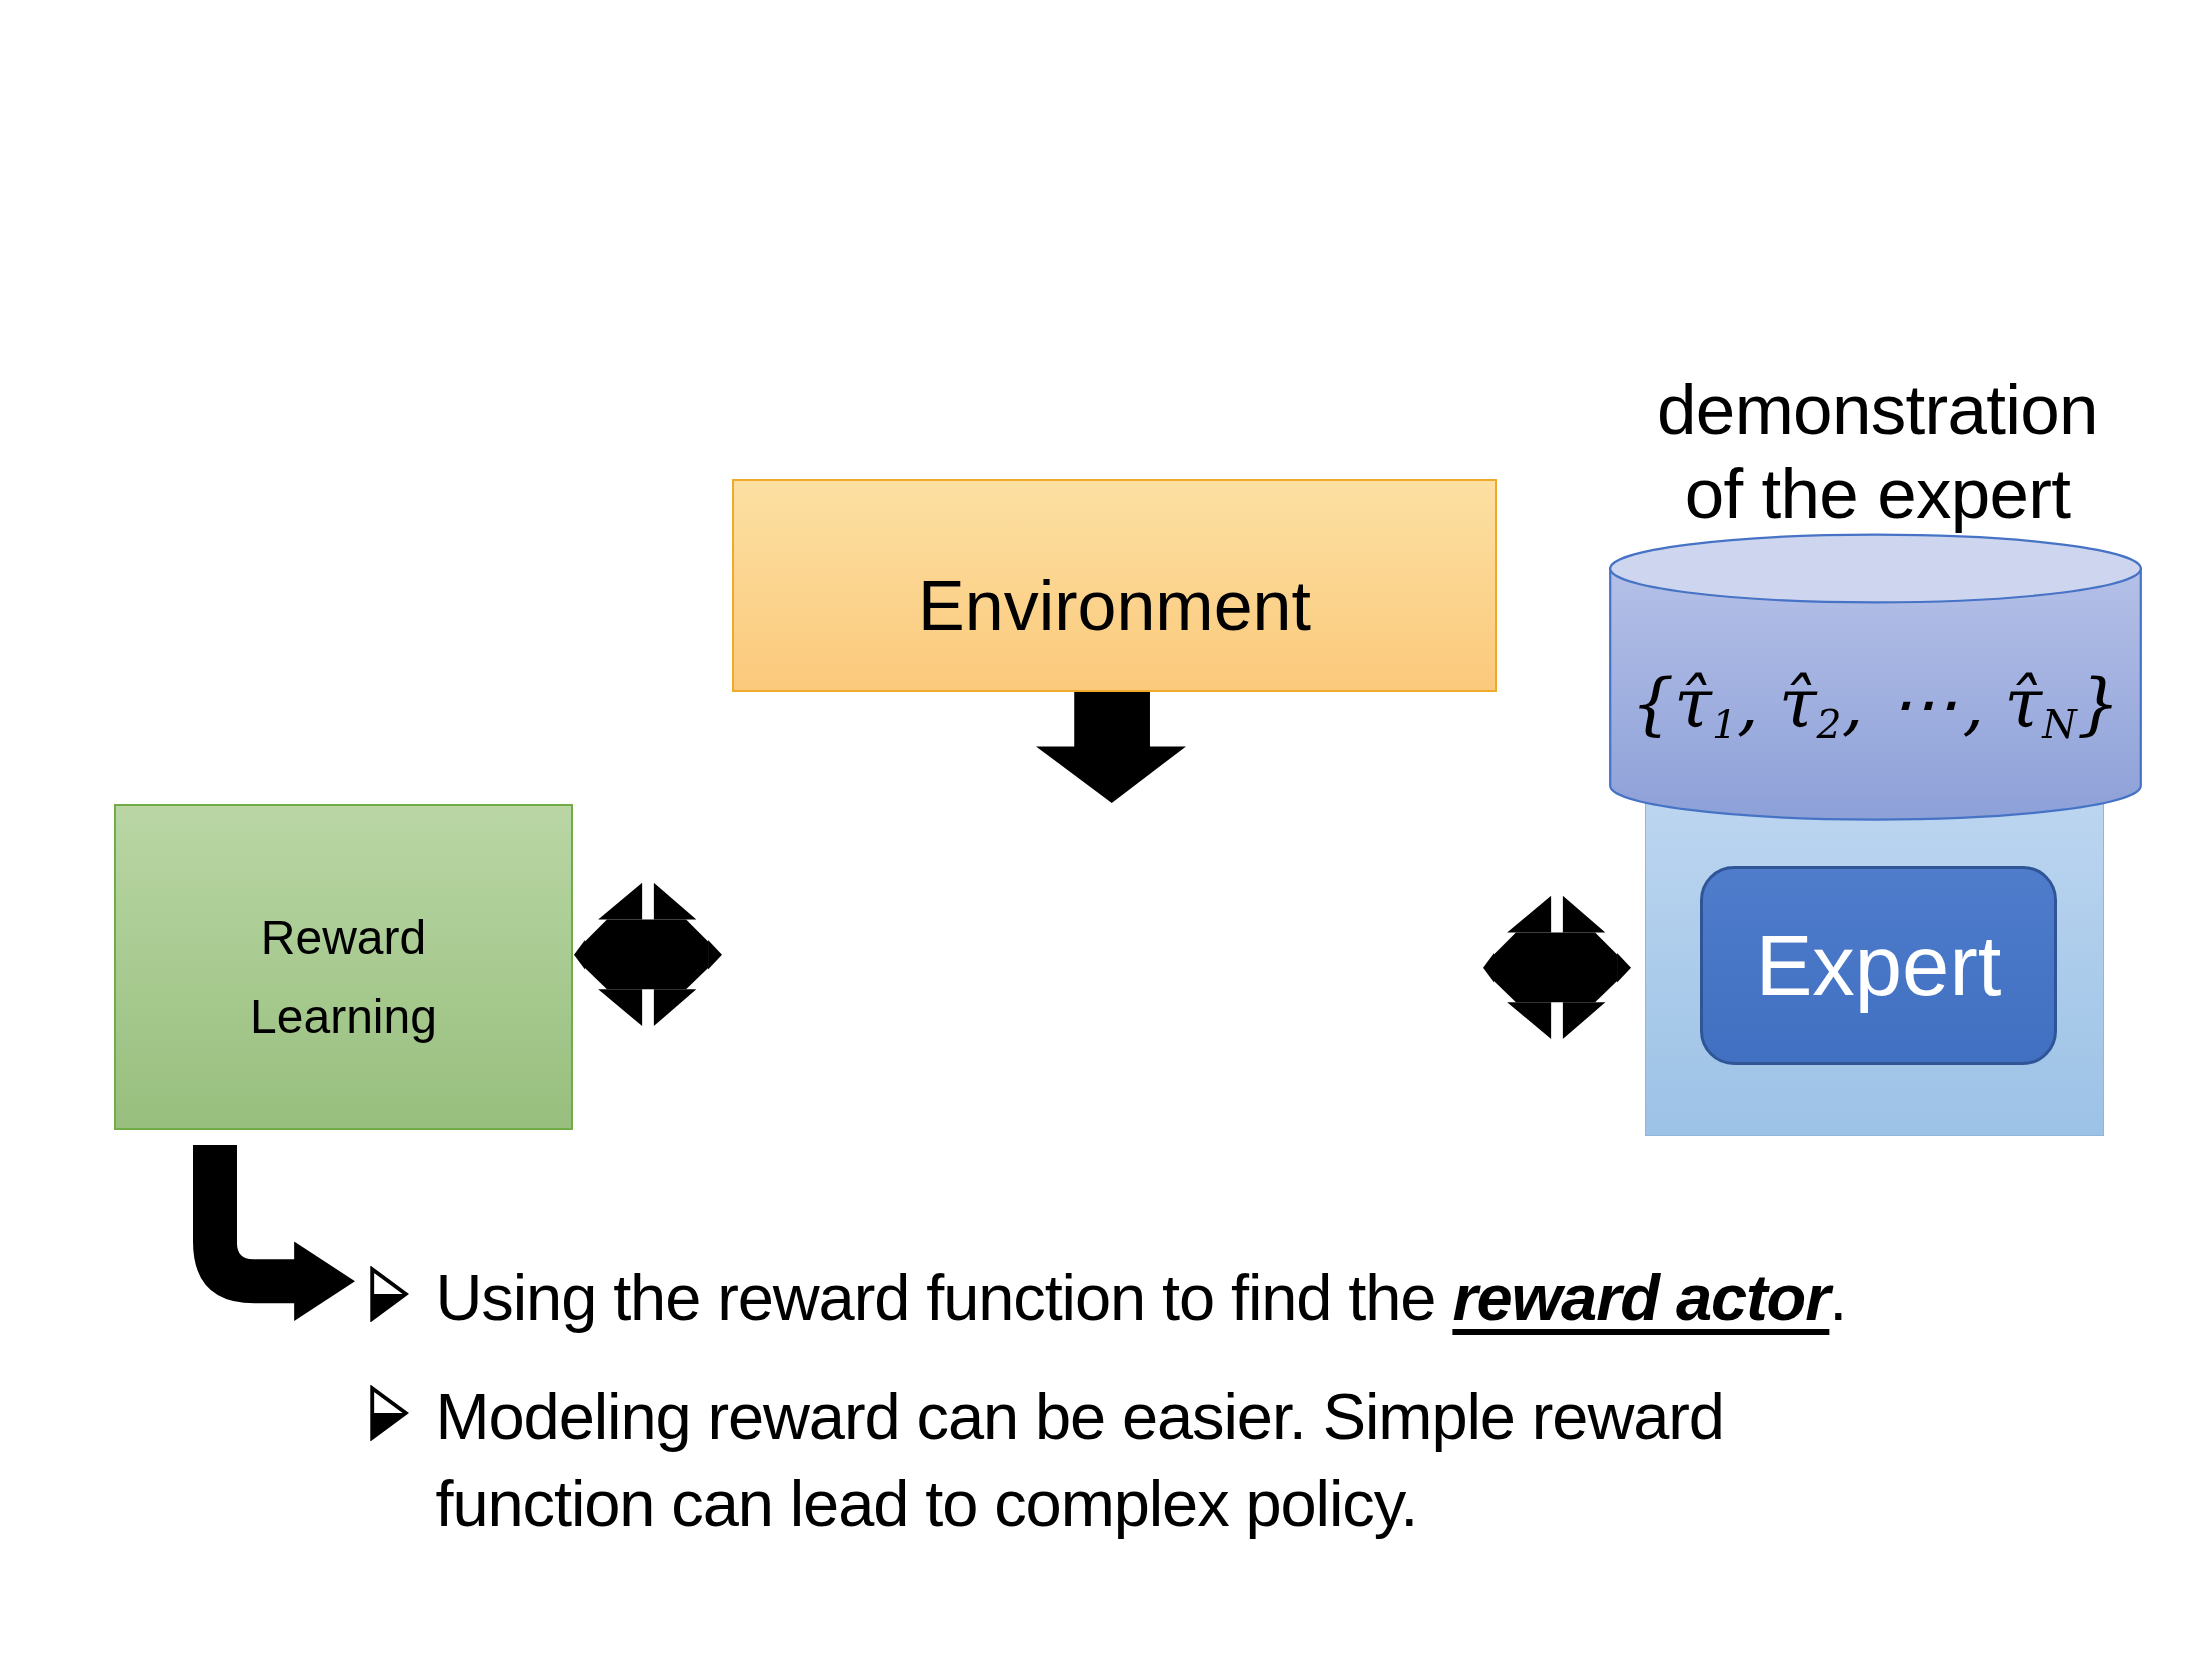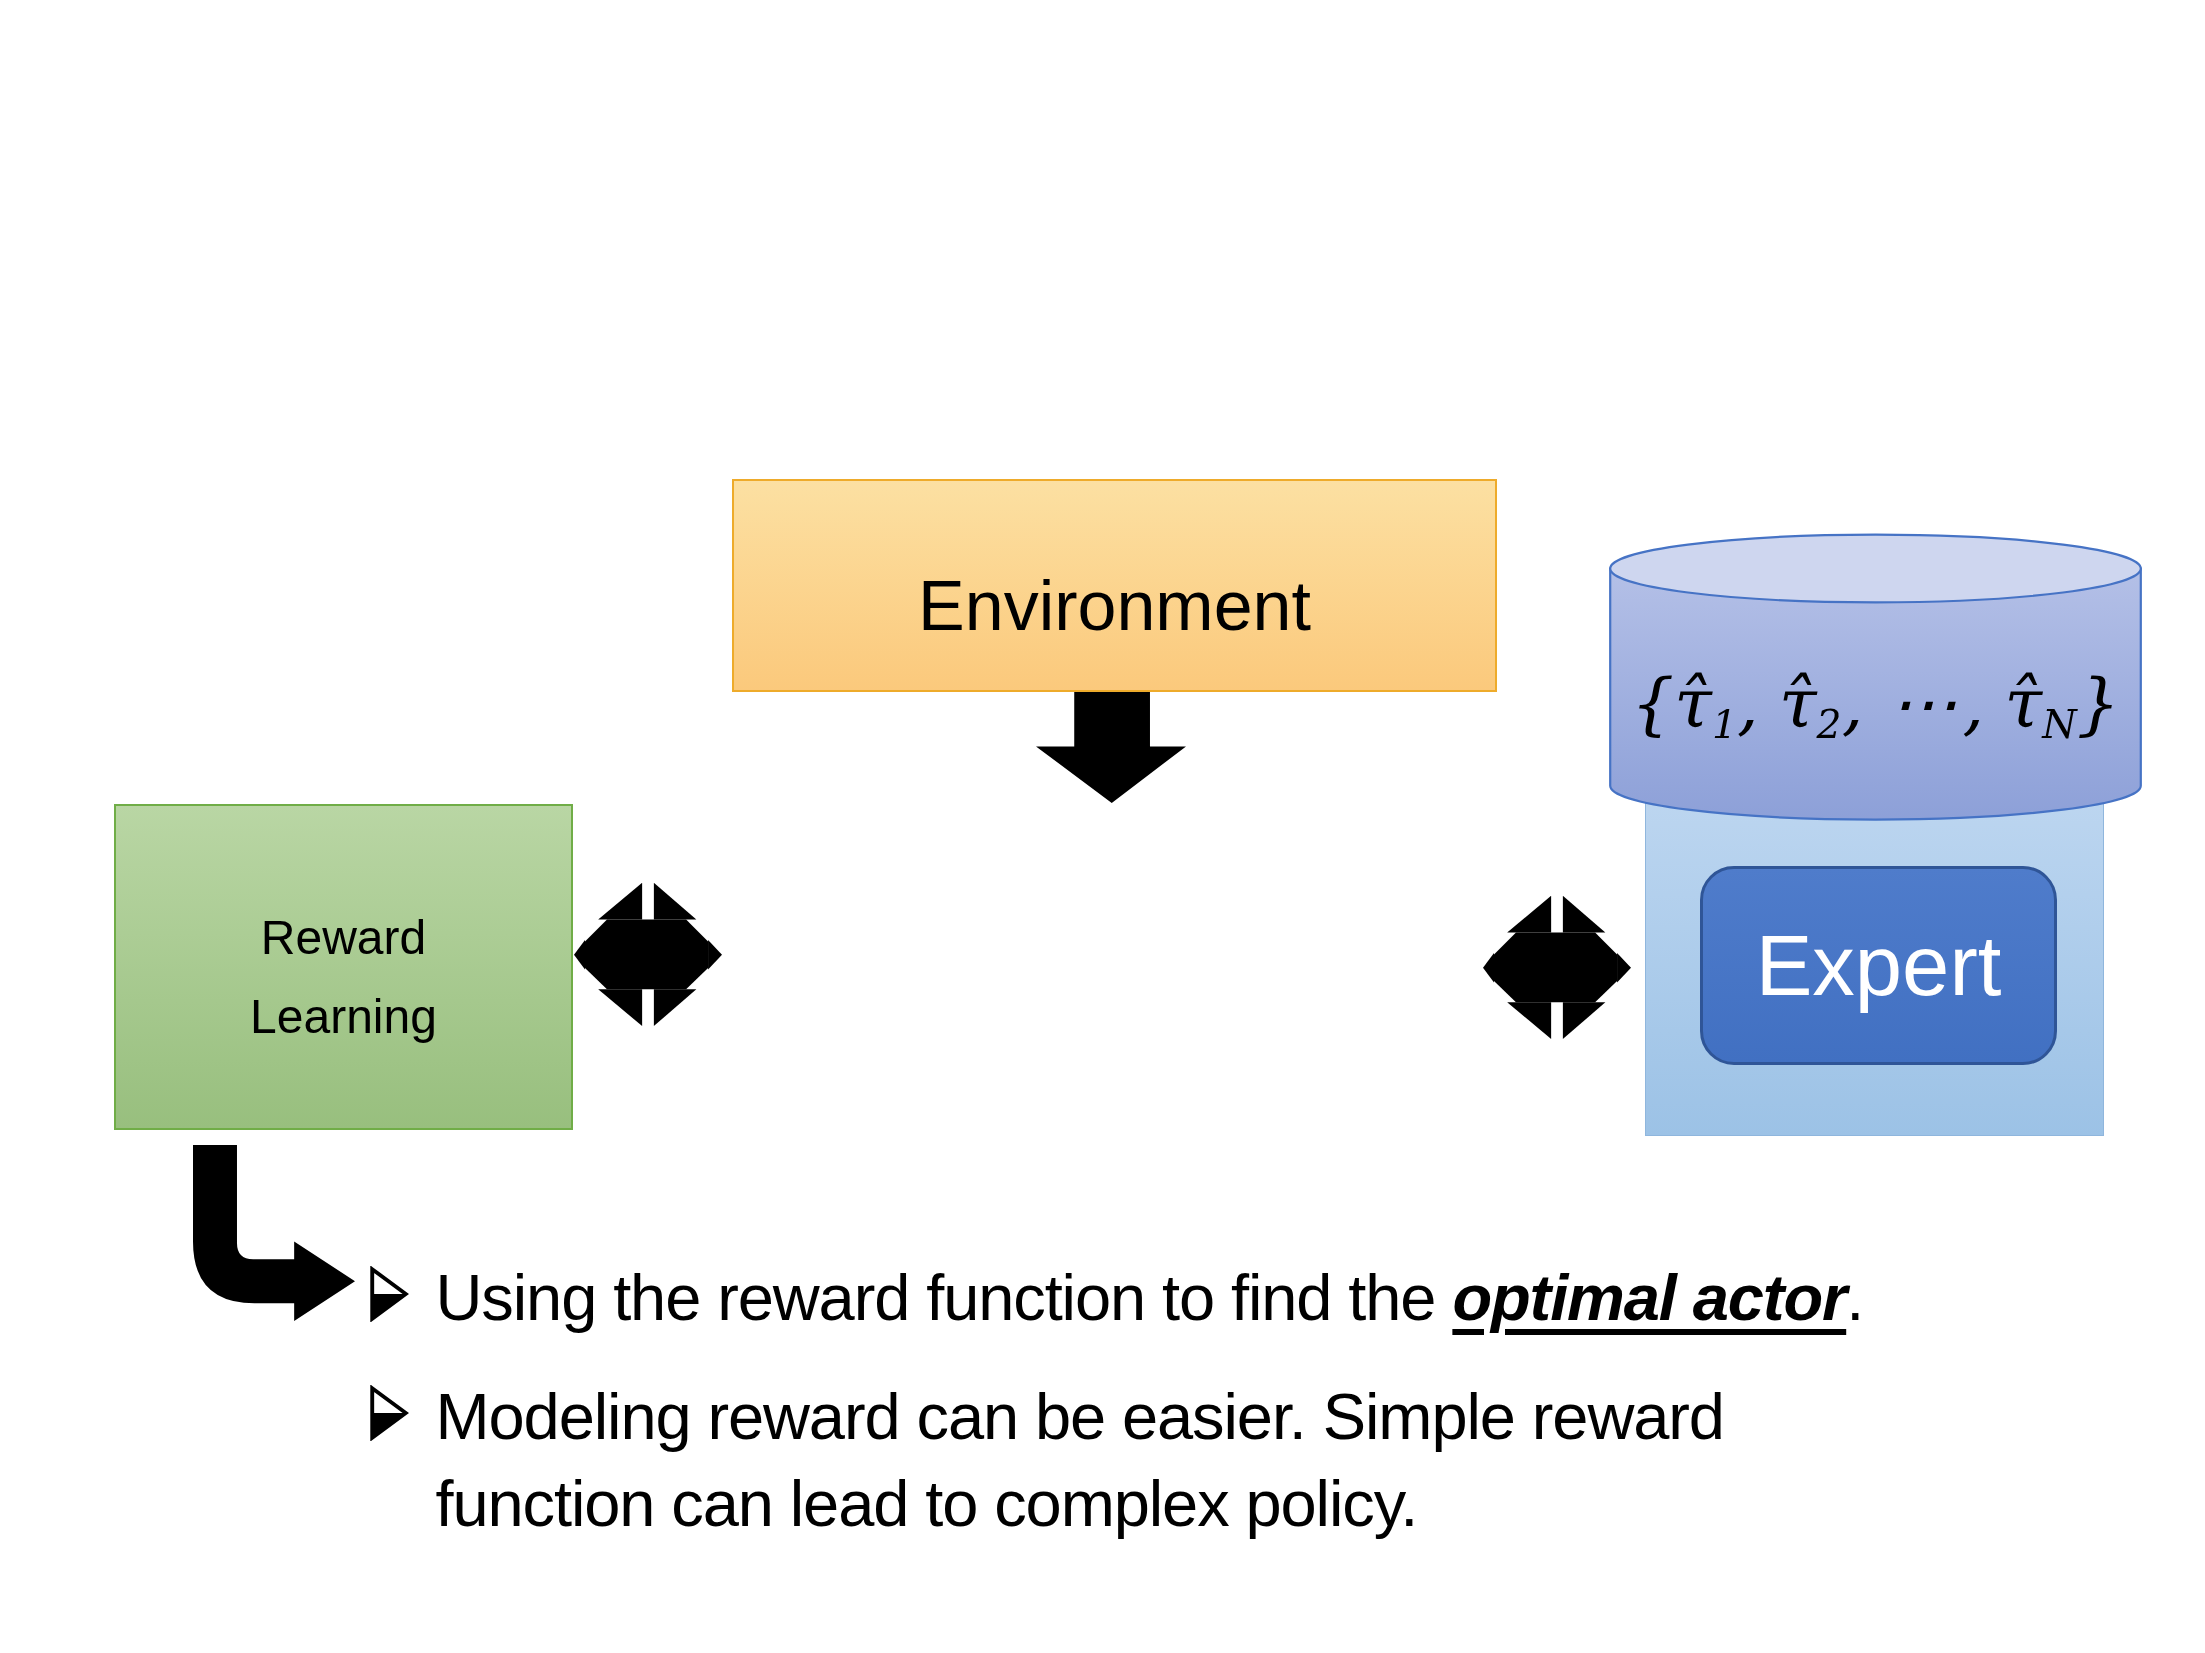--- a/index.html
+++ b/index.html
@@ -103,20 +103,24 @@
   }
 
   .icon-svg{display:block;width:100%;height:100%;}
 </style>
 </head>
 <body>
 
 <div class="slide">
 
 
+  <div class="abs caption">
+    <span>demonstration</span>
+    <span>of the expert</span>
+  </div>
 
   <div class="abs box env-box">
     <span>Environment</span>
   </div>
 
   <div class="abs" style="left:1036px;top:692px;width:150px;height:111px;">
     <svg class="icon-svg" viewBox="0 0 204 151" preserveAspectRatio="none">
       <polygon points="52,0 155,0 155,74 204,74 103,151 0,74 52,74" style="fill:var(--arrow-color,#000)"></polygon>
     </svg>
   </div>
@@ -182,21 +186,21 @@
     </svg>
   </div>
 
   <div class="abs bullet-row bullet1">
     <div class="bullet-marker">
       <svg class="icon-svg" viewBox="0 0 62 86" preserveAspectRatio="none">
         <path d="M5,5 L57,43 L5,81 Z" fill="#ffffff" stroke="#000000" stroke-width="6"></path>
         <path d="M5,43 L57,43 L5,81 Z" fill="#000000"></path>
       </svg>
     </div>
-    <div class="bullet-text"><span>Using the reward function to find the </span><span class="hl">optimal actor</span><span>.</span></div>
+    <div class="bullet-text"><span>Using the reward function to find the </span><span class="hl">reward actor</span><span>.</span></div>
   </div>
 
   <div class="abs bullet-row bullet2">
     <div class="bullet-marker">
       <svg class="icon-svg" viewBox="0 0 62 86" preserveAspectRatio="none">
         <path d="M5,5 L57,43 L5,81 Z" fill="#ffffff" stroke="#000000" stroke-width="6"></path>
         <path d="M5,43 L57,43 L5,81 Z" fill="#000000"></path>
       </svg>
     </div>
     <div class="bullet-text">

